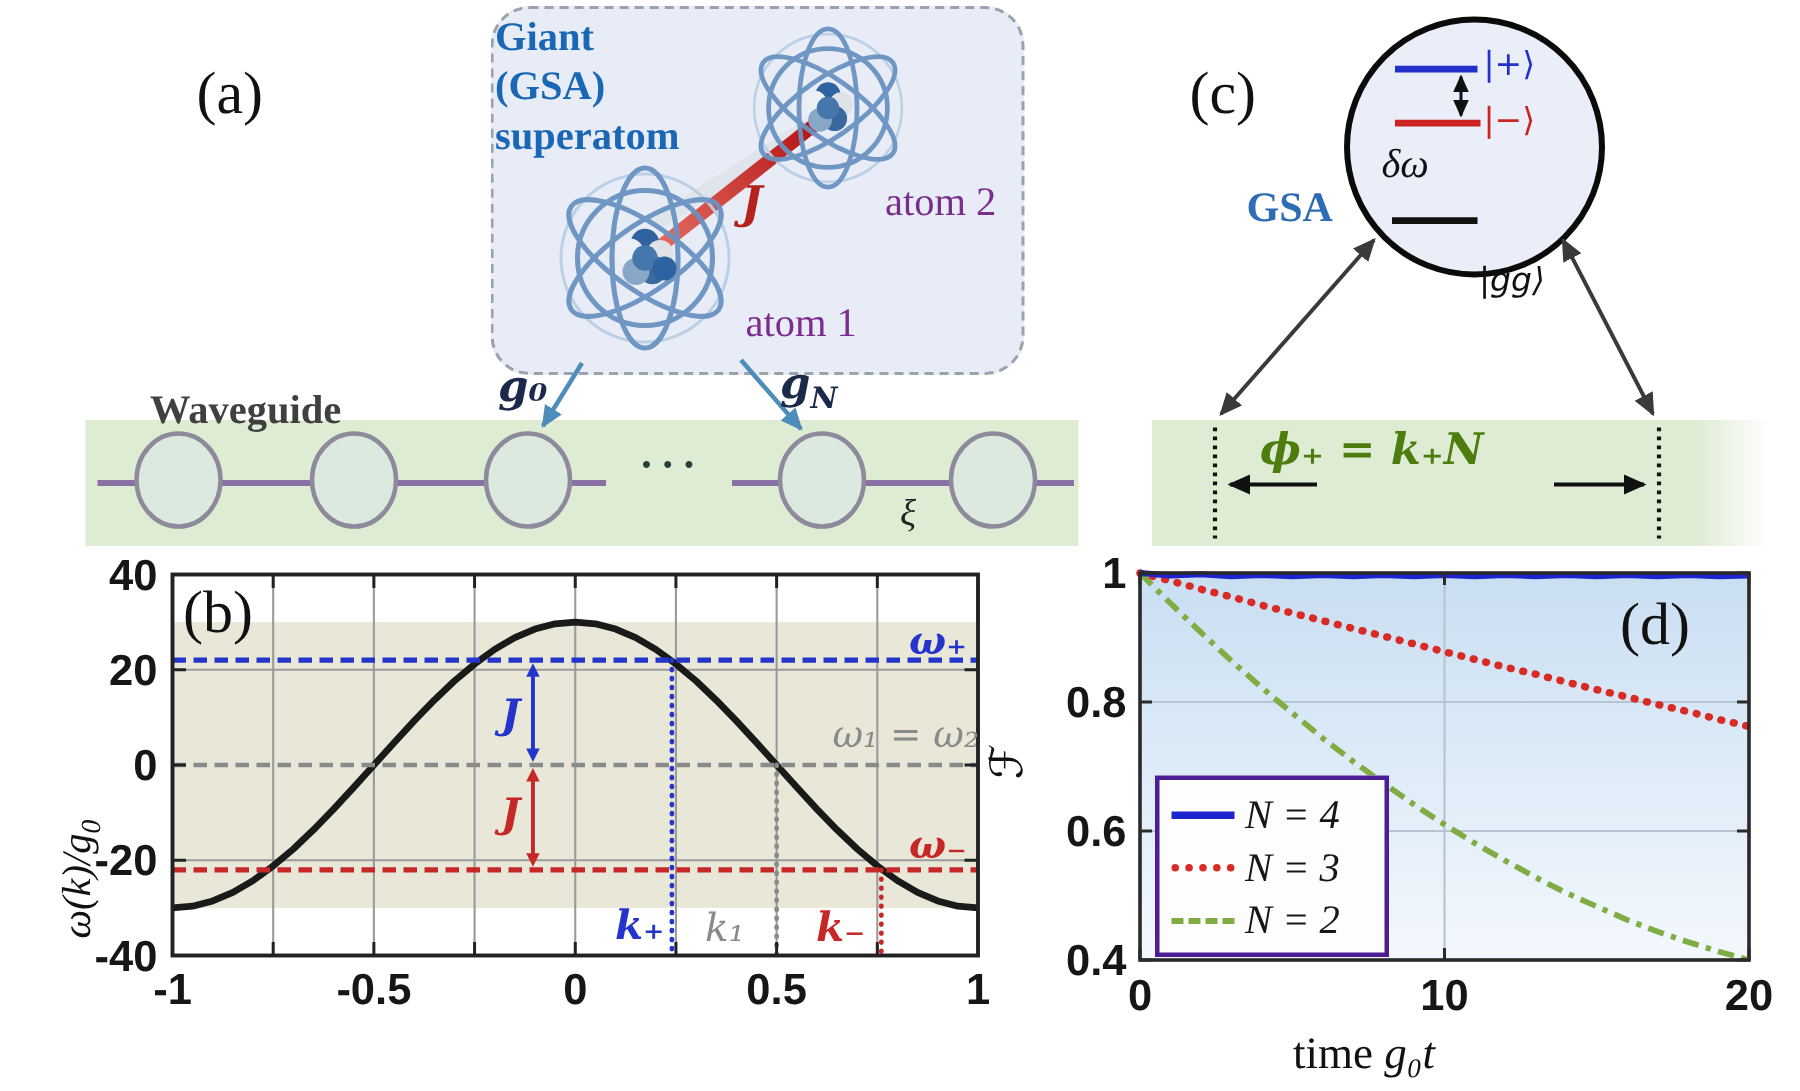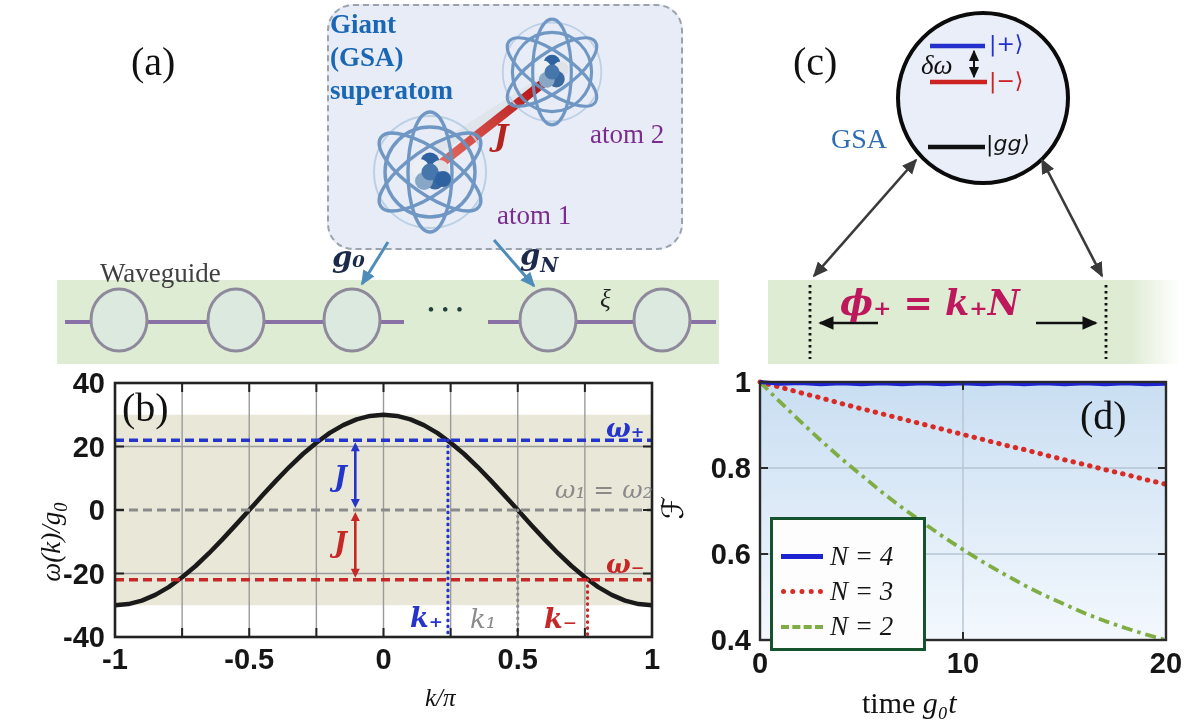--- a/index.html
+++ b/index.html
@@ -1,31 +1,31 @@
 <!DOCTYPE html>
 <html><head>
 <meta charset="utf-8">
 <style>
   html,body{margin:0;padding:0;background:#fff;}
   #fig{position:relative;width:1200px;height:727px;background:#fff;overflow:hidden;
        font-family:"Liberation Serif",serif;}
   .abs{position:absolute;}
   .panel-tag{font-size:40px;color:#111;}
   .band{background:#dfecd4;}
-  .serifb{font-weight:normal;}
-  .it{font-style:italic;}
+  .serifb{font-weight:bold;}
+  .it{font-style:italic;margin-top:44px;}
   .ctr{text-align:left;}
   .tick{font-family:"Liberation Sans",sans-serif;font-weight:700;font-size:29px;fill:#161616;}
   sub{font-size:68%;}
   .gsa-box{border:2.5px dashed #9aa2ac;border-radius:26px;background:#e7ecf7;}
   .gsa-title{font-weight:bold;font-size:27px;line-height:33px;color:#1a67b5;}
   .atom-lab{font-size:27px;color:#7b2d8e;}
   .state{font-size:25px;}
   .bra{font-family:"DejaVu Sans",sans-serif;font-size:22px;}
-  .legend{border:3px solid #14532d;background:#fdfdfd;padding:19px 8px 4px 8px;}
+  .legend{border:3px solid #4c1d95;background:#fdfdfd;padding:6px 8px 4px 8px;}
   .lrow{display:flex;align-items:center;height:35px;}
   .lsample{width:42px;height:0;display:inline-block;margin-right:7px;}
   .llab{font-style:italic;font-size:27px;color:#161616;}
   .mathlab{font-family:"DejaVu Serif","Liberation Serif",serif;font-style:italic;font-weight:bold;}
   .rot{transform:rotate(-90deg);}
 </style>
 </head>
 <body>
 
 <div id="fig">
@@ -147,21 +147,21 @@
   <div class="abs mathlab" style="left:520px;top:238px;font-size:29px;color:#1b2a4a;"><span>g</span><sub>N</sub></div>
   <div class="abs" style="left:428px;top:300px;font-size:17px;letter-spacing:2px;color:#23403c;font-weight:bold;">• • •</div>
   <div class="abs it" style="left:600px;top:285px;font-size:25px;color:#222;">ξ</div>
 
   <div class="abs panel-tag" style="left:793px;top:38px;">(c)</div>
   <div class="abs serifb" style="left:831px;top:123px;font-size:28px;color:#2e6cb4;">GSA</div>
   <div class="abs state bra" style="left:989px;top:31px;color:#2330cc;">|+⟩</div>
   <div class="abs state bra" style="left:989px;top:68px;color:#cc2222;">|−⟩</div>
   <div class="abs state bra it" style="left:986px;top:131px;color:#111;">|gg⟩</div>
   <div class="abs it" style="left:921px;top:50px;font-size:27px;color:#111;">δω</div>
-  <div class="abs mathlab ctr" style="left:840px;top:282px;width:235px;font-size:35px;color:#be185d;">ϕ₊ = k₊N</div>
+  <div class="abs mathlab ctr" style="left:840px;top:282px;width:235px;font-size:29px;color:#4d7c0f;">ϕ₊ = k₊N</div>
 
   <svg id="svgB" class="abs" style="left:0;top:370px;" width="700" height="357" viewBox="0 0 700 357">
       <rect x="115" y="44.75" width="537" height="190.5" fill="#e9e8d8"></rect>
       <line x1="182.125" y1="13" x2="182.125" y2="267" stroke="#9a9a9a" stroke-width="1.4"></line>
       <line x1="249.25" y1="13" x2="249.25" y2="267" stroke="#9a9a9a" stroke-width="1.4"></line>
       <line x1="316.375" y1="13" x2="316.375" y2="267" stroke="#9a9a9a" stroke-width="1.4"></line>
       <line x1="383.5" y1="13" x2="383.5" y2="267" stroke="#9a9a9a" stroke-width="1.4"></line>
       <line x1="450.625" y1="13" x2="450.625" y2="267" stroke="#9a9a9a" stroke-width="1.4"></line>
       <line x1="517.75" y1="13" x2="517.75" y2="267" stroke="#9a9a9a" stroke-width="1.4"></line>
       <line x1="584.875" y1="13" x2="584.875" y2="267" stroke="#9a9a9a" stroke-width="1.4"></line>

